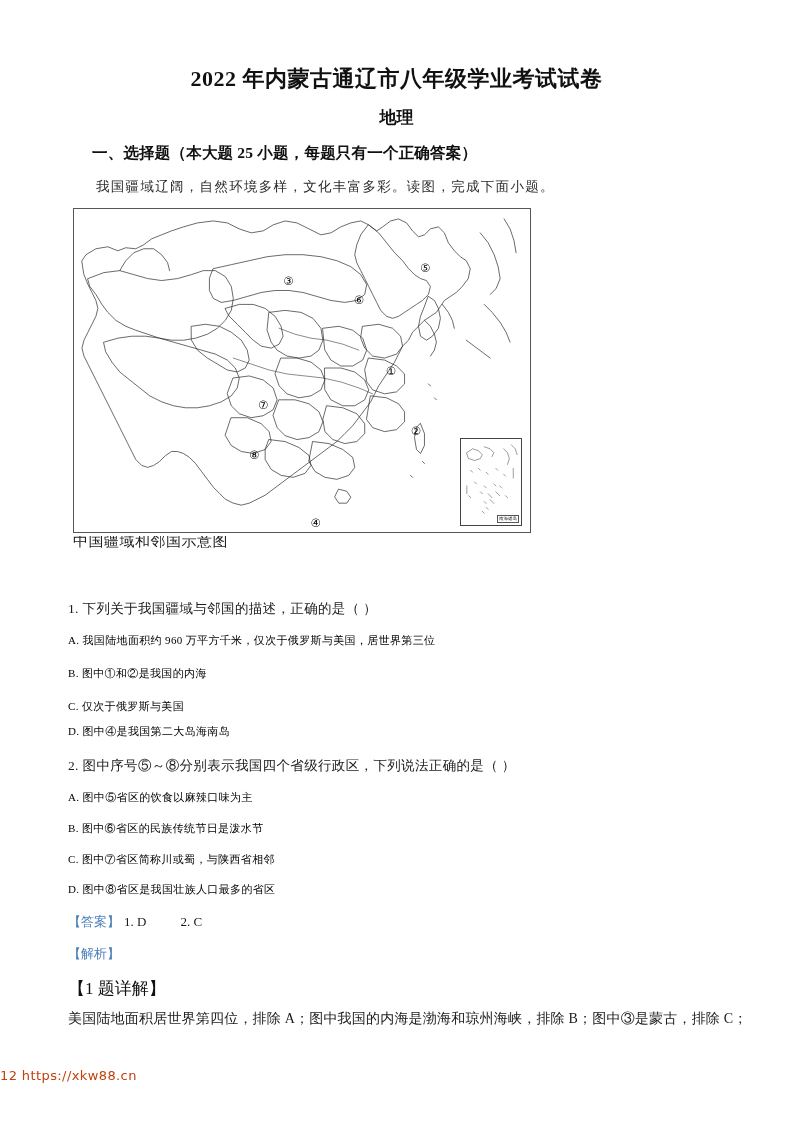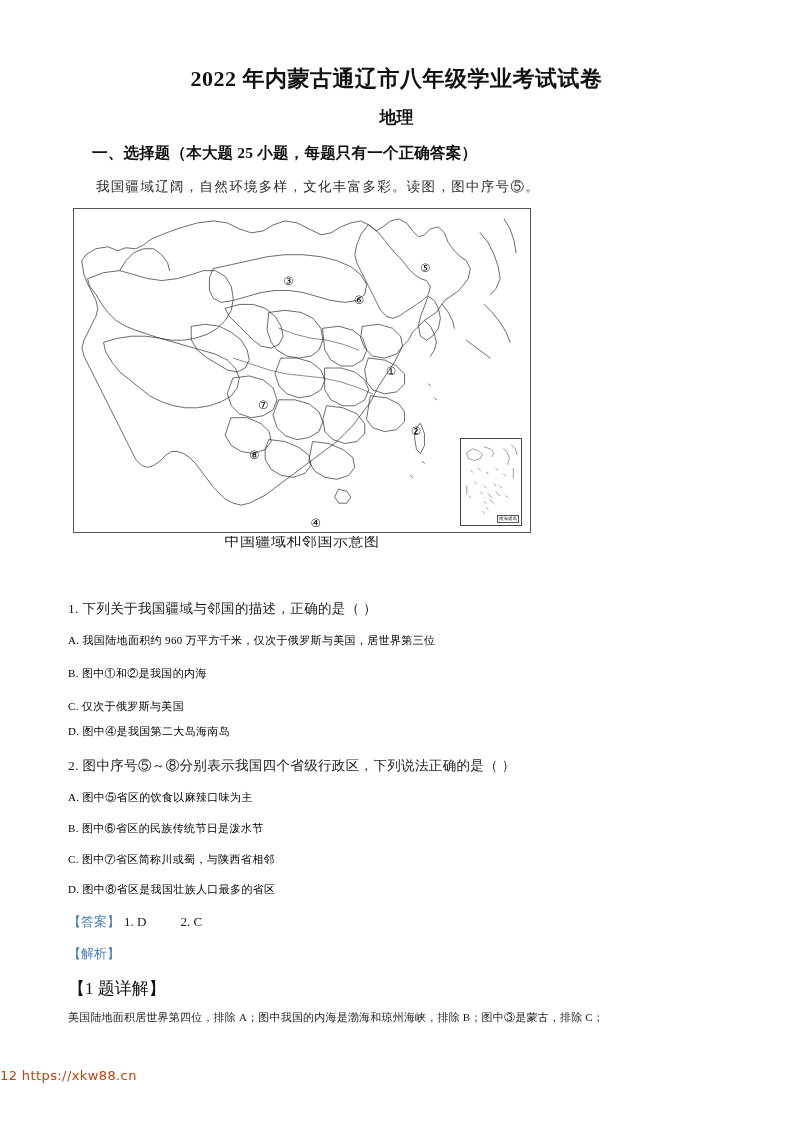--- a/index.html
+++ b/index.html
@@ -116,21 +116,20 @@
     background: #fff;
     color: #222;
     font-family: "Liberation Sans", sans-serif;
     line-height: 1.25;
   }
   .fig-caption {
     position: absolute;
     left: 73px;
     top: 536px;
     width: 458px;
-    text-align: center;
     font-size: 15px;
     color: #1b1b1b;
     height: 22px;
     overflow: hidden;
     letter-spacing: 0.5px;
     font-family: "Liberation Sans", "DejaVu Sans", sans-serif;
   }
   .fig-caption span {
     display: inline-block;
     position: relative;
@@ -171,21 +170,21 @@
     position: absolute;
     left: 68px;
     font-size: 17px;
     color: #111;
     white-space: nowrap;
   }
   .detail-body {
     position: absolute;
     left: 68px;
     width: 690px;
-    font-size: 11px;
+    font-size: 14px;
     color: #1a1a1a;
     letter-spacing: 0.2px;
     white-space: nowrap;
   }
   
   .footer {
     position: absolute;
     left: 0;
     top: 1068px;
     width: 793px;
@@ -199,21 +198,21 @@
 </head>
 <body>
 
 <div class="page">
 
   <div class="doc-title">2022 年内蒙古通辽市八年级学业考试试卷</div>
   <div class="doc-subtitle">地理</div>
 
   <div class="section-heading">一、选择题（本大题 25 小题，每题只有一个正确答案）</div>
 
-  <div class="lead-in">我国疆域辽阔，自然环境多样，文化丰富多彩。读图，图中序号⑤。</div>
+  <div class="lead-in">我国疆域辽阔，自然环境多样，文化丰富多彩。读图，完成下面小题。</div>
 
   <div class="figure-wrap">
     <div class="map-frame">
       <svg viewBox="0 0 458 325" preserveAspectRatio="none">
         <g fill="none" stroke="#2a2a2a" stroke-width="0.7" stroke-linejoin="round" stroke-linecap="round">
 
           <path d="M8,52 L12,46 L22,40 L34,38 L44,42 L52,39 L62,40 L70,36 L78,30 L88,26
                    L98,22 L110,18 L124,14 L140,12 L154,14 L166,20 L178,24 L190,22 L200,16
                    L212,12 L224,14 L236,20 L248,26 L258,24 L268,18 L278,14 L288,12 L296,16
                    L304,22 L310,18 L318,12 L326,10 L334,14 L340,22 L346,28 L352,26 L358,20

